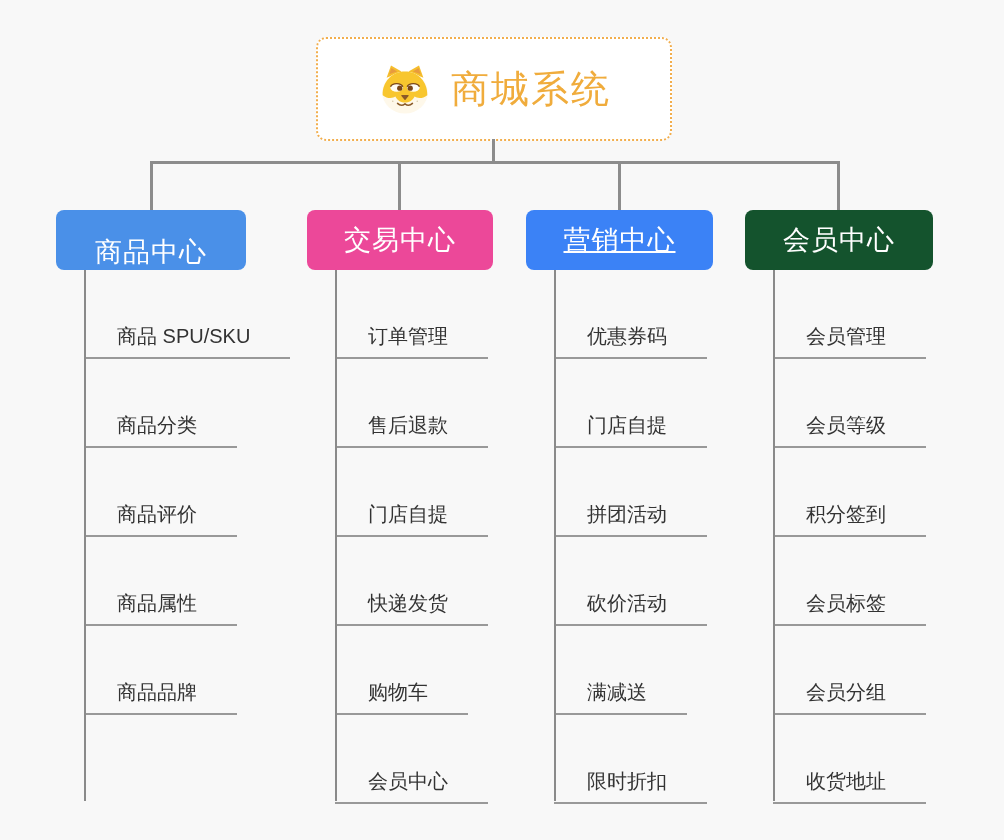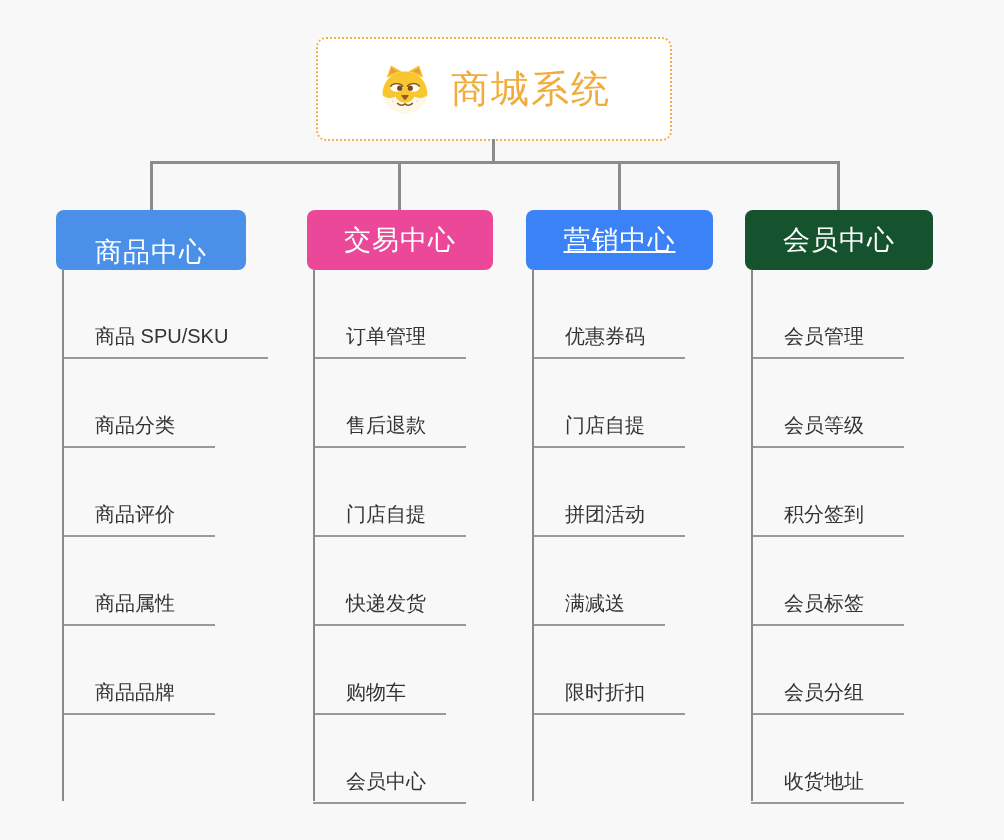--- a/index.html
+++ b/index.html
@@ -34,21 +34,21 @@
   .col-1{left:307px}.col-1 .branch-head{width:186px}
   .col-2{left:526px}.col-2 .branch-head{width:187px}
   .col-3{left:745px}.col-3 .branch-head{width:188px}
 
   .branch-head{
     height:60px;border-radius:8px;color:#ffffff;font-size:27px;
     display:flex;align-items:center;justify-content:center;
     letter-spacing:1px;cursor:default;
   }
 
-  .branch-items{position:relative;margin-left:6px}
+  .branch-items{position:relative;margin-left:28px}
   .trunk{position:absolute;left:0;top:0;width:2px;height:531px;background:#8a8a8a}
   .sub-topic{height:89px;display:flex;align-items:flex-end}
   .sub-topic:first-child{height:86px}
   .sub-label{
     padding:0 40px 7px 33px;border-bottom:2px solid #999999;
     font-size:20px;color:#333333;white-space:nowrap;
   }
 </style>
 </head>
 <body style="background: rgb(248, 248, 248);">
@@ -151,20 +151,23 @@
     <div class="sub-topic">
       <span class="sub-label">优惠券码</span>
     </div>
         <div class="sub-topic">
       <span class="sub-label">门店自提</span>
     </div>
         <div class="sub-topic">
       <span class="sub-label">拼团活动</span>
     </div>
         <div class="sub-topic">
+      <span class="sub-label">砍价活动</span>
+    </div>
+        <div class="sub-topic">
       <span class="sub-label">满减送</span>
     </div>
         <div class="sub-topic">
       <span class="sub-label">限时折扣</span>
     </div>
       </div>
   </div>
 
   <div class="branch-col col-3">
     <div class="branch-head" style="background: #14532d;">

